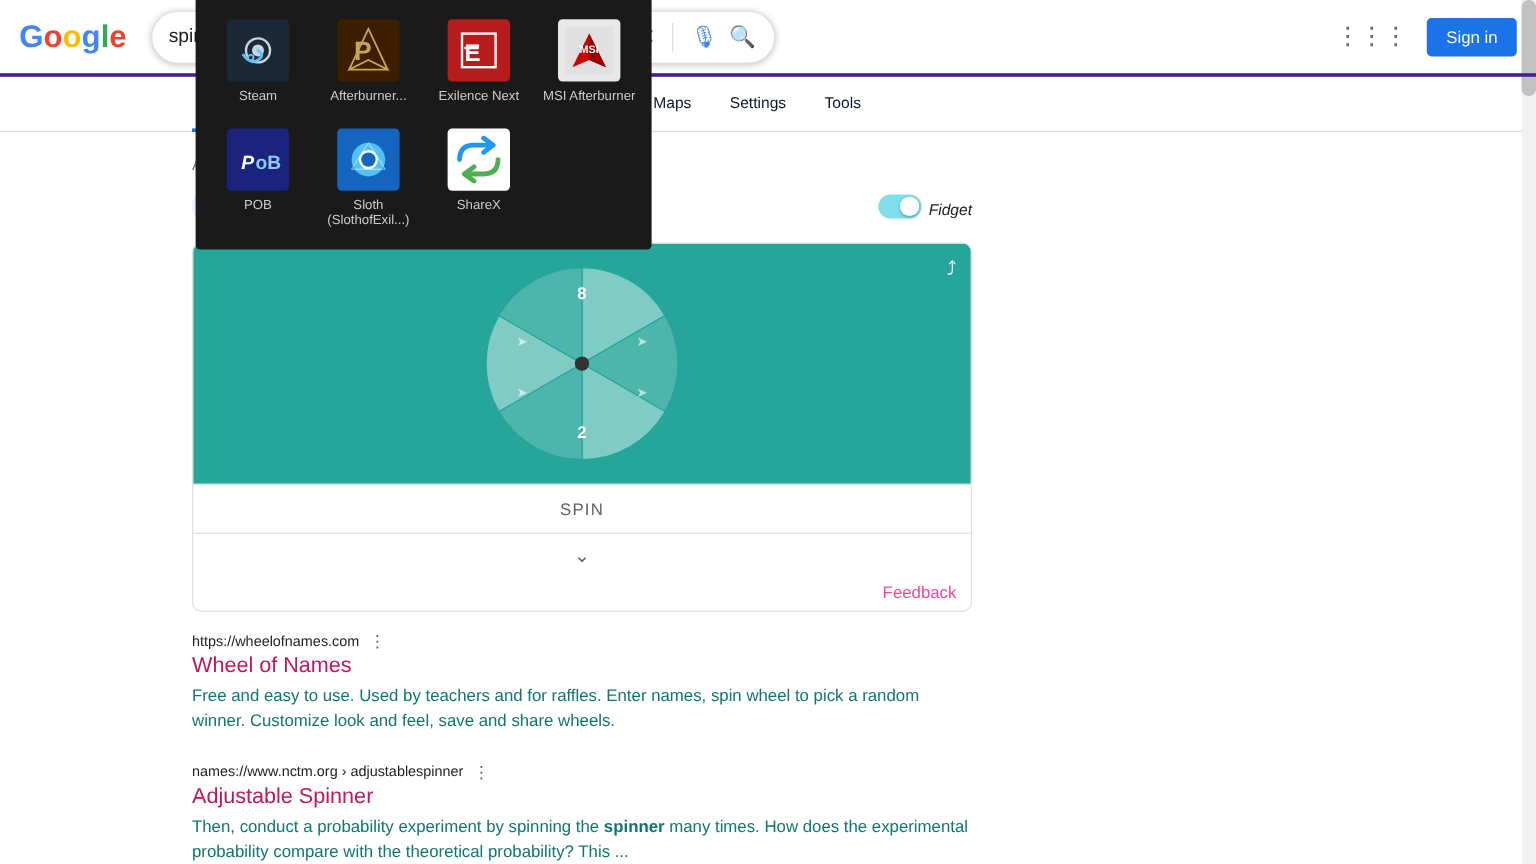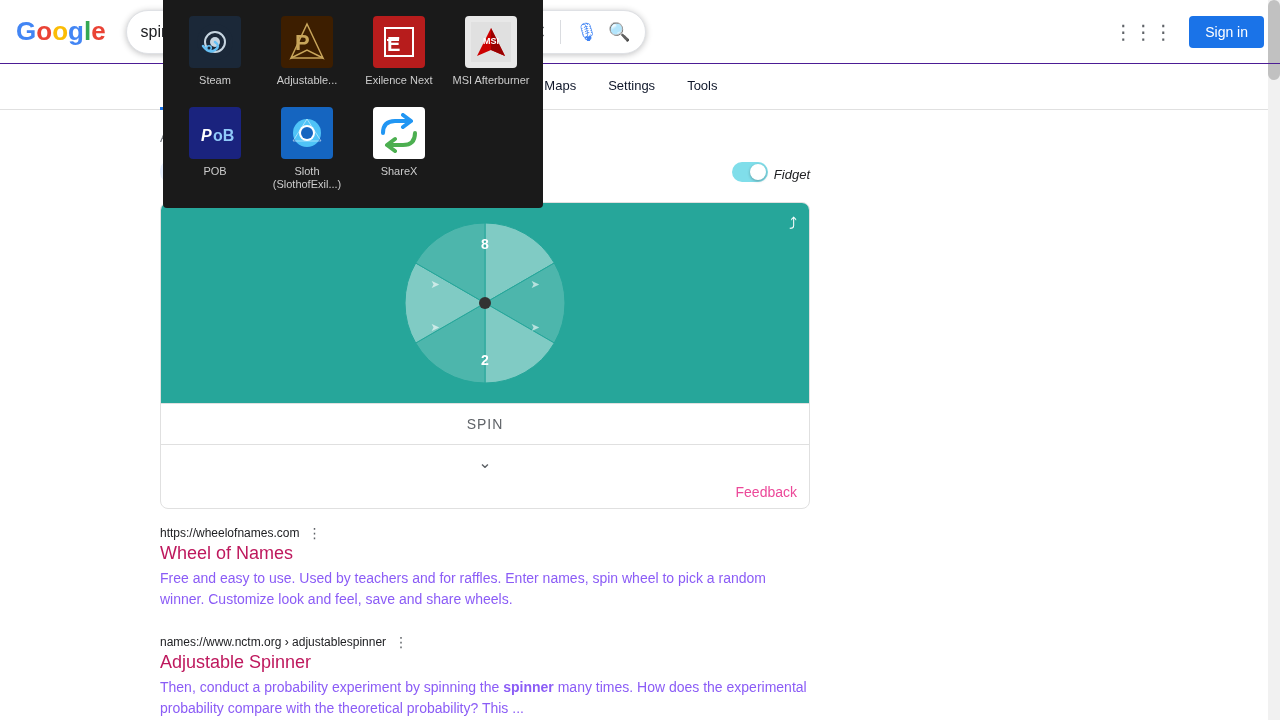--- a/index.html
+++ b/index.html
@@ -3,21 +3,21 @@
   <meta charset="utf-8">
   <style>
     * { margin: 0; padding: 0; box-sizing: border-box; }
     body { font-family: Arial, sans-serif; background: #fff; width: 1280px; height: 720px; overflow: hidden; position: relative; }
 
     
     .header {
       display: flex;
       align-items: center;
       padding: 6px 16px;
-      border-bottom: 1px solid #4c1d95;
+      border-bottom: 3px solid #4c1d95;
       height: 64px;
       position: relative;
       z-index: 1;
     }
     .google-logo {
       font-size: 26px;
       font-weight: bold;
       margin-right: 20px;
       flex-shrink: 0;
     }
@@ -259,21 +259,21 @@
     .result-title {
       font-size: 18px;
       color: #be185d;
       cursor: pointer;
       text-decoration: none;
       display: block;
       margin-bottom: 4px;
     }
     .result-desc {
       font-size: 14px;
-      color: #8b5cf6;
+      color: #0f766e;
       line-height: 1.5;
     }
     .result-desc strong { font-weight: bold; }
 
     
     .taskbar-popup {
       position: absolute;
       top: 0;
       left: 163px;
       width: 380px;
@@ -505,21 +505,21 @@
     <div class="taskbar-item">
       <div class="taskbar-icon poe-icon">
         <svg width="40" height="40" viewBox="0 0 40 40">
           <rect width="40" height="40" fill="#3d1e00"></rect>
 
           <text x="8" y="28" fill="#c8a55a" font-size="22" font-weight="bold">P</text>
           <path d="M4,36 L36,36" stroke="#c8a55a" stroke-width="1.5"></path>
           <path d="M20,2 L36,36 L20,28 L4,36 Z" fill="none" stroke="#c8a55a" stroke-width="1.5"></path>
         </svg>
       </div>
-      <span class="taskbar-label">Adjustable...</span>
+      <span class="taskbar-label">Afterburner...</span>
     </div>
 
     <div class="taskbar-item">
       <div class="taskbar-icon exile-icon">
         <svg width="40" height="40" viewBox="0 0 40 40">
           <rect width="40" height="40" fill="#b71c1c"></rect>
           <rect x="6" y="6" width="28" height="28" fill="none" stroke="#fff" stroke-width="2"></rect>
           <text x="8" y="29" fill="#fff" font-size="20" font-weight="bold">E</text>
           <line x1="8" y1="18" x2="20" y2="18" stroke="#fff" stroke-width="2"></line>
         </svg>

